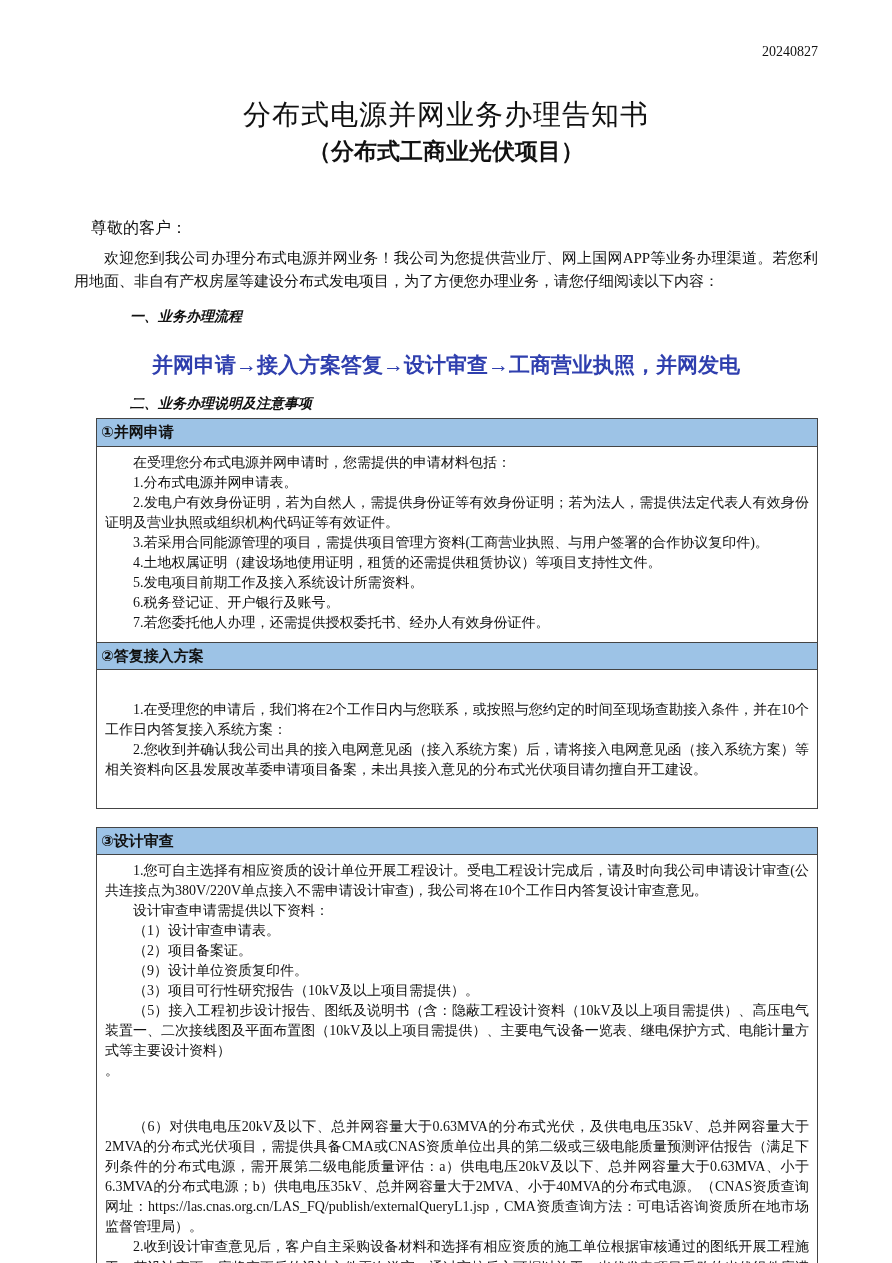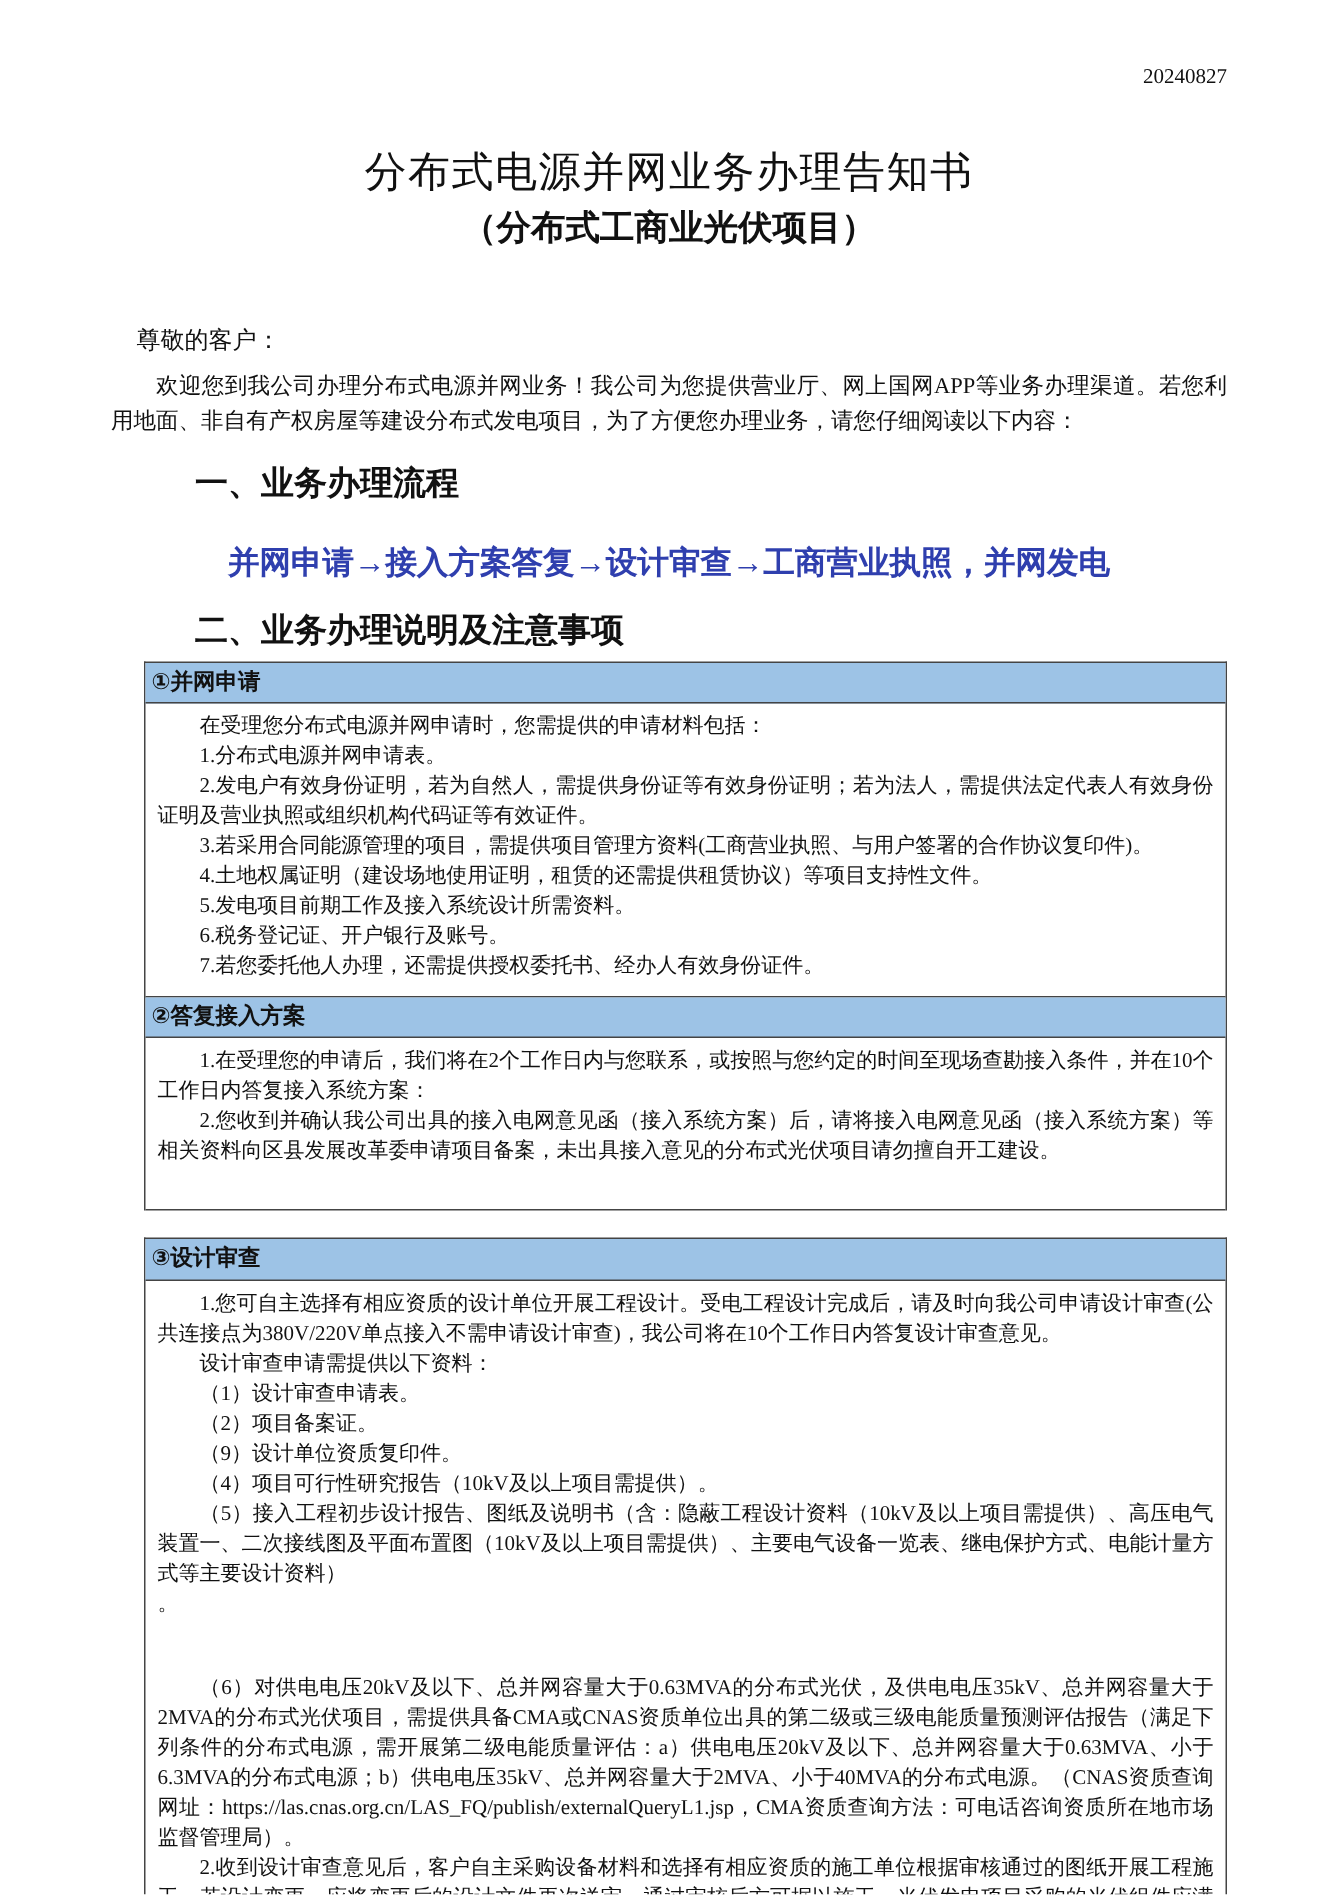--- a/index.html
+++ b/index.html
@@ -30,22 +30,23 @@
     margin:4px 0 0;text-align:center;
     font-size:23px;font-weight:700;
     font-family:"Liberation Sans","DejaVu Sans",sans-serif;
   }
   .salutation{margin:50px 17px 0;font-size:16px;line-height:1.4;}
   .intro{
     margin:8px 0 0;font-size:15px;line-height:1.55;
     text-indent:2em;text-align:justify;
   }
   .heading{
-    margin:13px 0 0 56px;font-size:22px;font-weight:700;line-height:1.4;
+    margin:13px 0 0 56px;font-size:14px;font-weight:700;line-height:1.4;
     font-family:"Liberation Sans","DejaVu Sans",sans-serif;
+    font-style:italic;
   }
   .heading-2{margin:14px 0 5px 56px;}
   .flow{
     margin:24px 0 0;text-align:center;
     font-size:21px;font-weight:700;line-height:1.4;
     color:var(--flow-text-color);
     font-family:"Liberation Sans","DejaVu Sans",sans-serif;
   }
   .tbl{
     margin-left:22px;
@@ -63,21 +64,21 @@
   .tbl .bd{
     border-bottom:1px solid var(--border-color);
     padding:6px 8px 9px 8px;
     font-size:14px;line-height:1.43;
     text-align:justify;
     overflow-wrap:anywhere;
   }
   .tbl .bd p{margin:0;text-indent:2em;}
   .tbl .bd p.flush{text-indent:0;}
   .tbl .bd p.gap-top{margin-top:36px;}
-  .bd.pad-b-lg{padding-bottom:28px;}
+  .bd.pad-b-lg{padding-bottom:28px;margin-top:24px;}
   .bd.pad-b-xl{padding-bottom:46px;}
 </style>
 </head>
 <body>
 
 <div class="page">
 
   <div class="date">20240827</div>
 
   <h1 class="title">分布式电源并网业务办理告知书</h1>
@@ -110,21 +111,21 @@
   </div>
 
   <div class="tbl tbl-2">
     <div class="hdr">③设计审查</div>
     <div class="bd pad-b-xl">
       <p>1.您可自主选择有相应资质的设计单位开展工程设计。受电工程设计完成后，请及时向我公司申请设计审查(公共连接点为380V/220V单点接入不需申请设计审查)，我公司将在10个工作日内答复设计审查意见。</p>
       <p>设计审查申请需提供以下资料：</p>
       <p>（1）设计审查申请表。</p>
       <p>（2）项目备案证。</p>
       <p>（9）设计单位资质复印件。</p>
-      <p>（4）项目可行性研究报告（10kV及以上项目需提供）。</p>
+      <p>（3）项目可行性研究报告（10kV及以上项目需提供）。</p>
       <p>（5）接入工程初步设计报告、图纸及说明书（含：隐蔽工程设计资料（10kV及以上项目需提供）、高压电气装置一、二次接线图及平面布置图（10kV及以上项目需提供）、主要电气设备一览表、继电保护方式、电能计量方式等主要设计资料）</p>
       <p class="flush">。</p>
       <p class="gap-top">（6）对供电电压20kV及以下、总并网容量大于0.63MVA的分布式光伏，及供电电压35kV、总并网容量大于2MVA的分布式光伏项目，需提供具备CMA或CNAS资质单位出具的第二级或三级电能质量预测评估报告（满足下列条件的分布式电源，需开展第二级电能质量评估：a）供电电压20kV及以下、总并网容量大于0.63MVA、小于6.3MVA的分布式电源；b）供电电压35kV、总并网容量大于2MVA、小于40MVA的分布式电源。（CNAS资质查询网址：https://las.cnas.org.cn/LAS_FQ/publish/externalQueryL1.jsp，CMA资质查询方法：可电话咨询资质所在地市场监督管理局）。</p>
       <p>2.收到设计审查意见后，客户自主采购设备材料和选择有相应资质的施工单位根据审核通过的图纸开展工程施工。若设计变更，应将变更后的设计文件再次送审，通过审核后方可据以施工。光伏发电项目采购的光伏组件应满足工业和信息化部《光伏制造行业规范条件》相关产品技术指标要求。</p>
     </div>
   </div>
 
 </div>
 
 </body></html>

